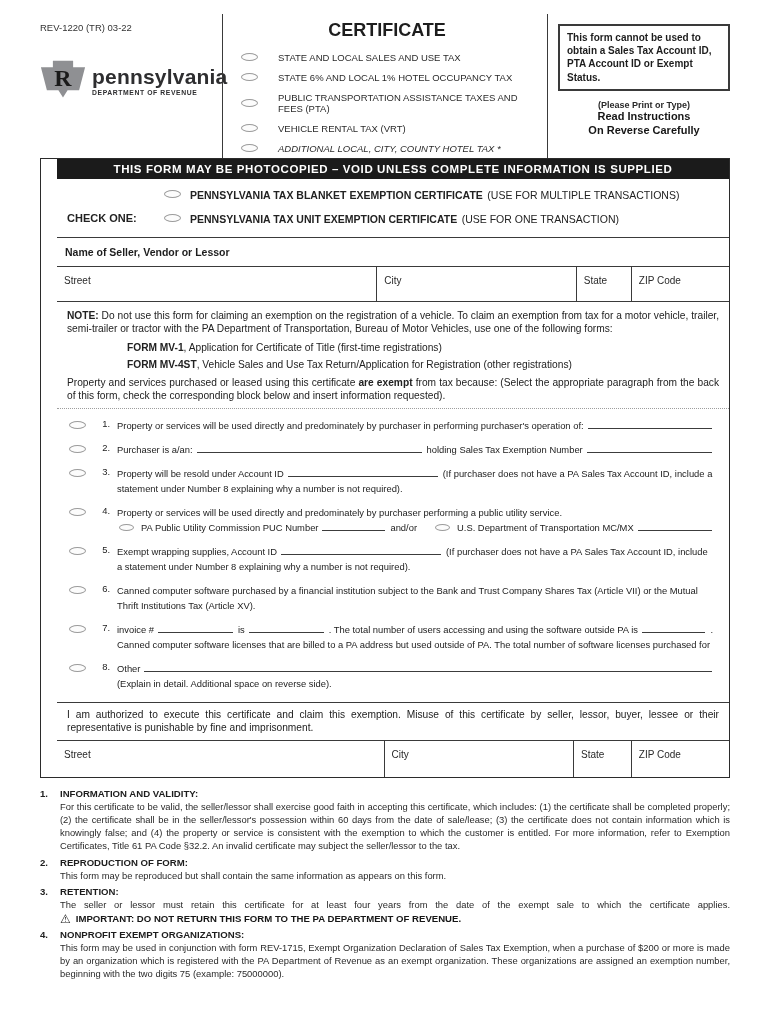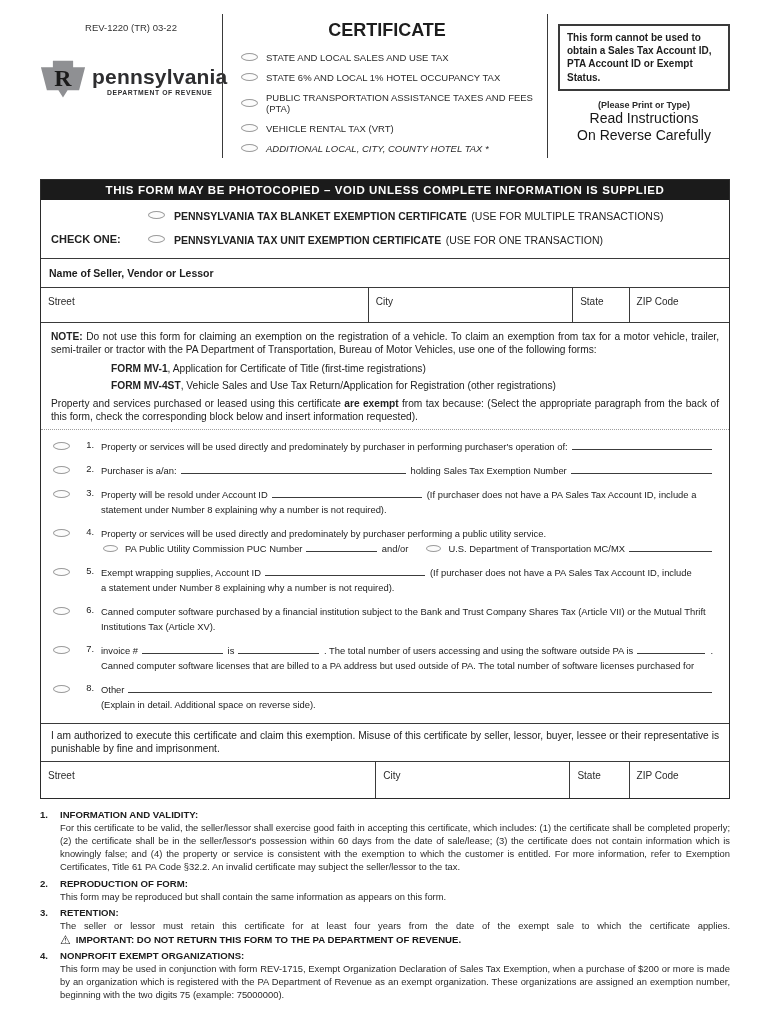--- a/index.html
+++ b/index.html
@@ -2,43 +2,43 @@
 <html><head>
 <meta charset="utf-8">
 <style>
   * { margin:0; padding:0; box-sizing:border-box; }
   html,body { background:#fff; }
   body { width:770px; height:1024px; font-family:"Liberation Sans", sans-serif; color:#222; position:relative; overflow:hidden; }
   .page { padding:14px 40px 0; }
 
   
   .header { display:flex; height:144px; }
-  .h-left { width:182px; padding-top:8px;text-align:center; }
+  .h-left { width:182px; padding-top:8px; }
   .rev { font-size:9.5px; color:#333; }
   .logo { display:flex; align-items:center; margin-top:26px; gap:6px; }
   .logo svg { width:46px; height:44px; flex:0 0 auto; }
   .brand { font-weight:bold; font-size:21px; color:#2e2e30; letter-spacing:0.2px; line-height:1; }
   .brand-sub { font-weight:bold; font-size:6.8px; color:#2e2e30; letter-spacing:0.6px; margin-top:2px; }
   .h-mid { flex:1; border-left:1.5px solid #3a3a3a; border-right:1.5px solid #3a3a3a; padding:6px 10px 0 14px; }
   .title { text-align:center; font-weight:bold; font-size:18px; line-height:1.15; color:#1d1d1d; }
   .tax-list { margin-top:11px; }
-  .tax-row { display:flex; align-items:center; gap:8px; margin:0 0 9px 4px; font-size:9.5px; color:#2a2a2a; }
+  .tax-row { display:flex; align-items:center; gap:20px; margin:0 0 9px 4px; font-size:9.5px; color:#2a2a2a; }
   .tax-row.italic span.lbl { font-style:italic; }
   .h-right { width:182px; padding:10px 0 0 10px; }
   .notice-box { border:2px solid #3a3a3a; padding:5px 7px; font-weight:bold; font-size:10px; line-height:1.32; color:#1d1d1d; }
   .print-type { text-align:center; font-weight:bold; font-size:9px; margin-top:9px; color:#2a2a2a; }
-  .read-instr { text-align:center; font-weight:normal; font-size:14px; line-height:1.25; color:#161616; }
+  .read-instr { text-align:center; font-weight:bold; font-size:11px; line-height:1.25; color:#161616; }
 
   
   .oval { display:inline-block; width:17px; height:8px; border:1.2px solid #9b9b9b; border-radius:50%;
           background:#fcfcfc; flex:0 0 auto; }
   .oval.small { width:15px; height:7px; }
 
   
-  .formbox { margin-top:21px; border:1.6px solid #2b2b2b; }
+  .formbox { margin-top:0; border:1.6px solid #2b2b2b;padding-left:16px; }
   .banner { background:#1b1b1b; color:#fff; font-weight:bold; font-size:11.5px; letter-spacing:0.6px;
             text-align:center; padding:4px 0; }
   .checkone { padding:6px 10px 4px; }
   .co-row { display:flex; align-items:center; gap:9px; margin-bottom:6px; }
   .co-label { font-weight:bold; font-size:11px; width:88px; flex:0 0 auto; }
   .co-indent { margin-left:97px; }
   .co-bold { font-weight:bold; font-size:10.5px; }
   .co-norm { font-size:10.5px; }
 
   .cell-label { font-size:10px; color:#2a2a2a; }

